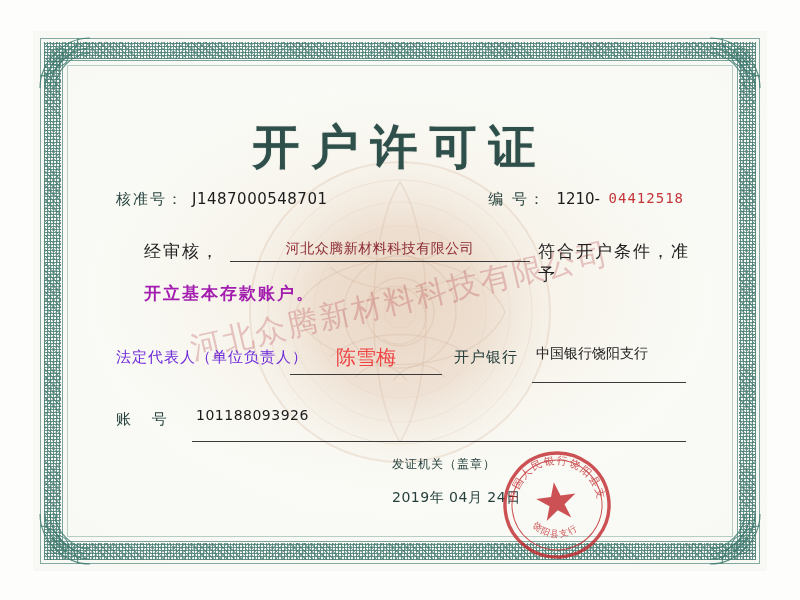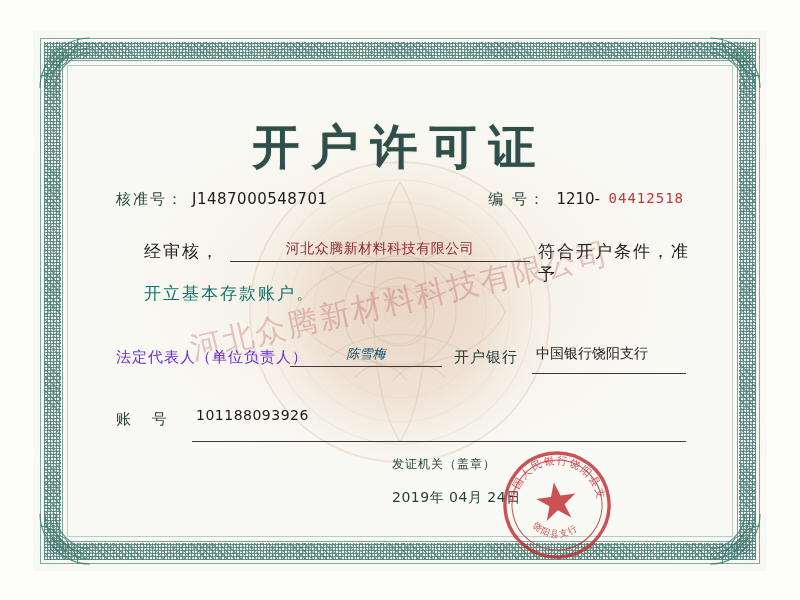--- a/index.html
+++ b/index.html
@@ -209,50 +209,49 @@
   }
   #body-post {
     position: absolute; left: 436px; top: 0;
     letter-spacing: 2px; color: #1f1f1f;
   }
   #row-body2 {
     top: 204px; height: 26px; font-size: 17px;
   }
   #body-line2 {
     position: absolute; left: 42px; top: 0;
-    letter-spacing: 2px; color: #0f766e;
+    letter-spacing: 2px; color: #a21caf; font-weight: bold;
   }
 
   
   #row-rep { top: 268px; height: 24px; }
   #rep-label {
     position: absolute; left: 14px; top: 2px;
     letter-spacing: 1px; color: #6d28d9; font-size: 15px;
   }
   #rep-value-wrap {
     position: absolute; left: 188px; top: -2px;
     width: 152px;
     border-bottom: 1px solid #3a3a3a;
     text-align: center;
     padding-bottom: 3px;
   }
   #rep-value {
-    font-size: 13px;
-    color: #0c4a6e;
-    font-style: italic;
+    font-size: 20px;
+    color: #ef4444;
   }
   #bank-label {
     position: absolute; left: 352px; top: 2px;
     letter-spacing: 1px; color: #25403c; font-size: 15px;
   }
   #bank-value-wrap {
     position: absolute; left: 430px; top: -2px;
     right: 12px;
     border-bottom: 1px solid #3a3a3a;
-    padding-bottom: 10px;
+    padding-bottom: 19px;
     padding-left: 4px;
   }
   #bank-value {
     font-size: 14px;
     color: #1b1b1b;
   }
 
   
   #row-account { top: 330px; height: 24px; }
   #account-label {

